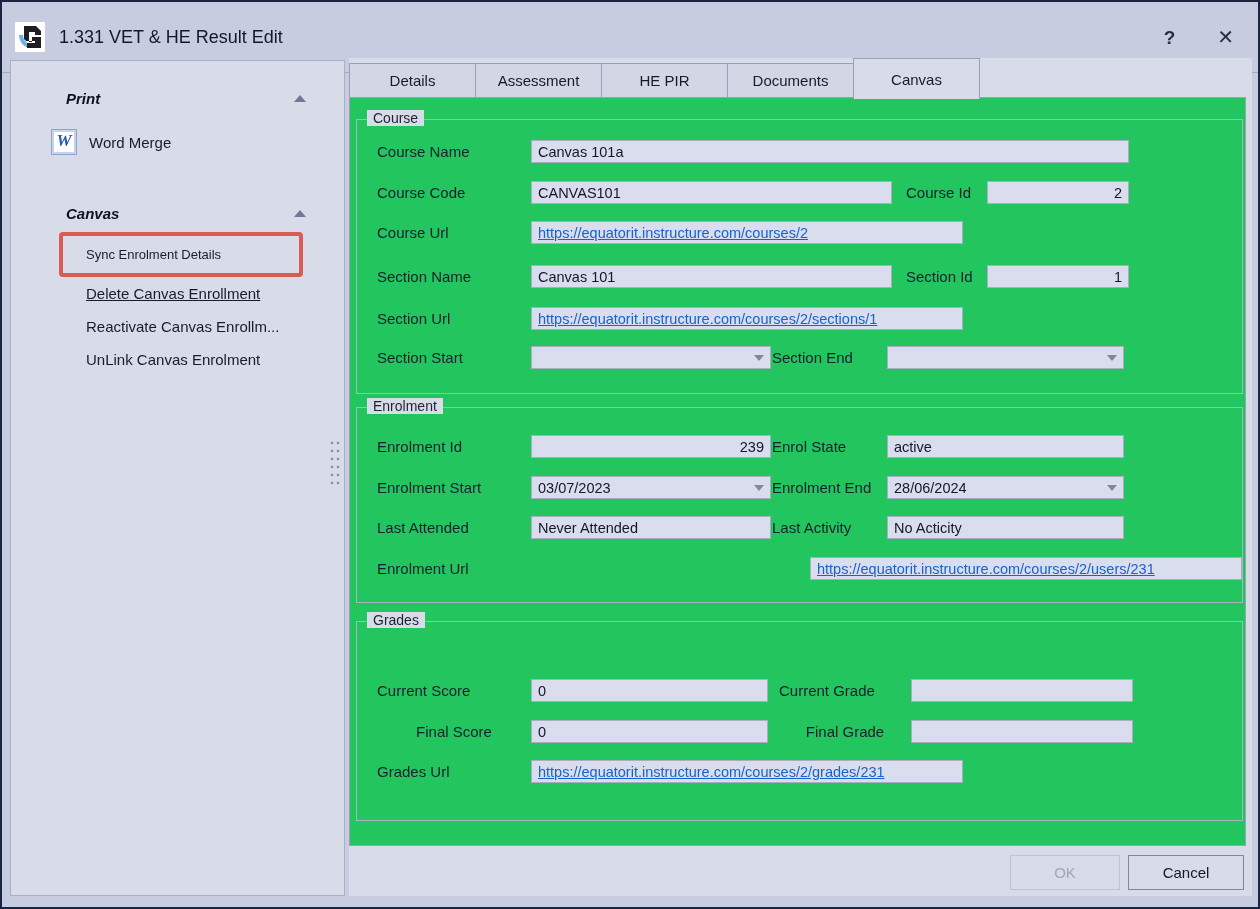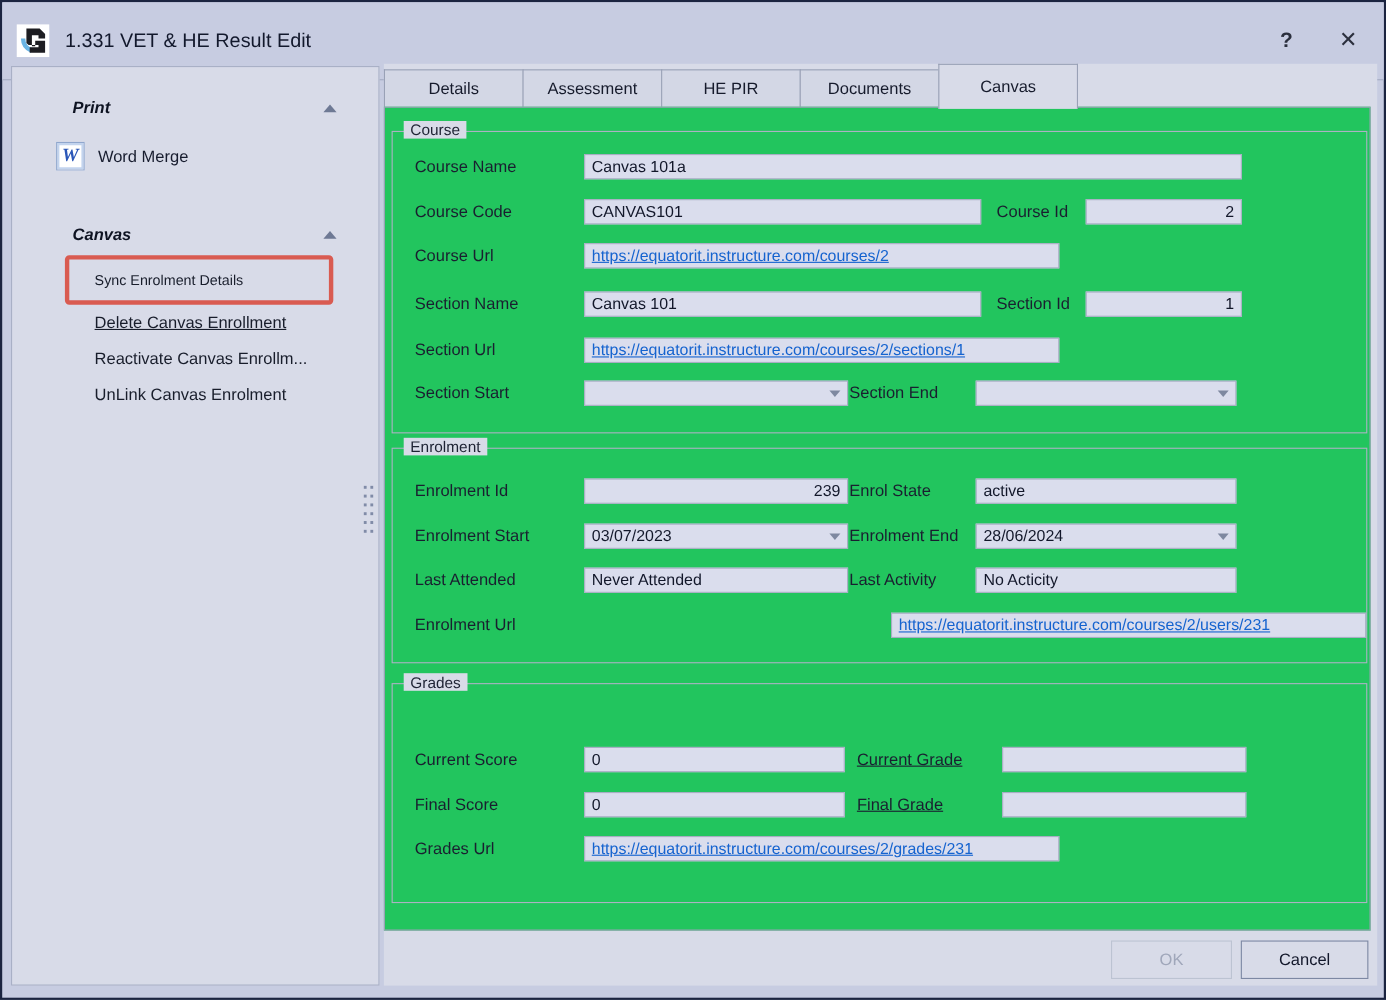--- a/index.html
+++ b/index.html
@@ -57,21 +57,21 @@
   .group.course { top:21px; height:275px; }
   .group.enrolment { top:309px; height:196px; }
   .group.grades { top:523px; height:200px; }
   .legend { position:absolute; top:-10px; left:10px; background:#d8dbe8;
     padding:0 6px; font-size:14px; color:#1e2334; }
   .frow { position:absolute; left:20px; right:0; height:23px; display:flex; align-items:center; }
   .lbl1 { width:154px; font-size:15px; color:#1a1f30; flex:0 0 auto; }
   .lbl2 { font-size:15px; color:#1a1f30; flex:0 0 auto; }
   .l2-id { margin-left:14px; width:81px; }
   .l2-half { margin-left:1px; width:115px; }
-  .l2-grade { margin-left:11px; width:132px;text-decoration:underline; }
+  .l2-grade { margin-left:11px; width:132px; }
   .fld { height:23px; border:1px solid #a7aec3; background:#dadded; font-size:14.5px;
     color:#12172a; padding:0 6px; display:flex; align-items:center; flex:0 0 auto; overflow:hidden; }
   .fld.num { justify-content:flex-end; }
   .w-full { width:598px; } .w-med { width:361px; } .w-url { width:432px; }
   .w-half { width:240px; } .w-half2 { width:237px; } .w-id { width:142px; }
   .w-score { width:237px; } .w-grade { width:222px; }
   .fld a { color:#1563cf; text-decoration:underline; font-size:14.5px; cursor:pointer; white-space:nowrap; }
   .dd { justify-content:space-between; }
   .chev { width:0; height:0; border-left:5px solid transparent; border-right:5px solid transparent;
     border-top:6px solid #7e88a0; margin-left:6px; flex:0 0 auto; }
@@ -213,21 +213,21 @@
       </div>
 
       <div class="group grades">
         <span class="legend">Grades</span>
         <div class="frow" style="top:57px;">
           <span class="lbl1">Current Score</span>
           <span class="fld w-score">0</span>
           <span class="lbl2 l2-grade">Current Grade</span>
           <span class="fld w-grade"></span>
         </div>
-        <div class="frow" style="top:98px;">
+        <div class="frow" style="top:98px;text-align:center;">
           <span class="lbl1">Final Score</span>
           <span class="fld w-score">0</span>
           <span class="lbl2 l2-grade">Final Grade</span>
           <span class="fld w-grade"></span>
         </div>
         <div class="frow" style="top:138px;">
           <span class="lbl1">Grades Url</span>
           <span class="fld w-url">
               <a>https://equatorit.instructure.com/courses/2/grades/231</a>
             </span>

